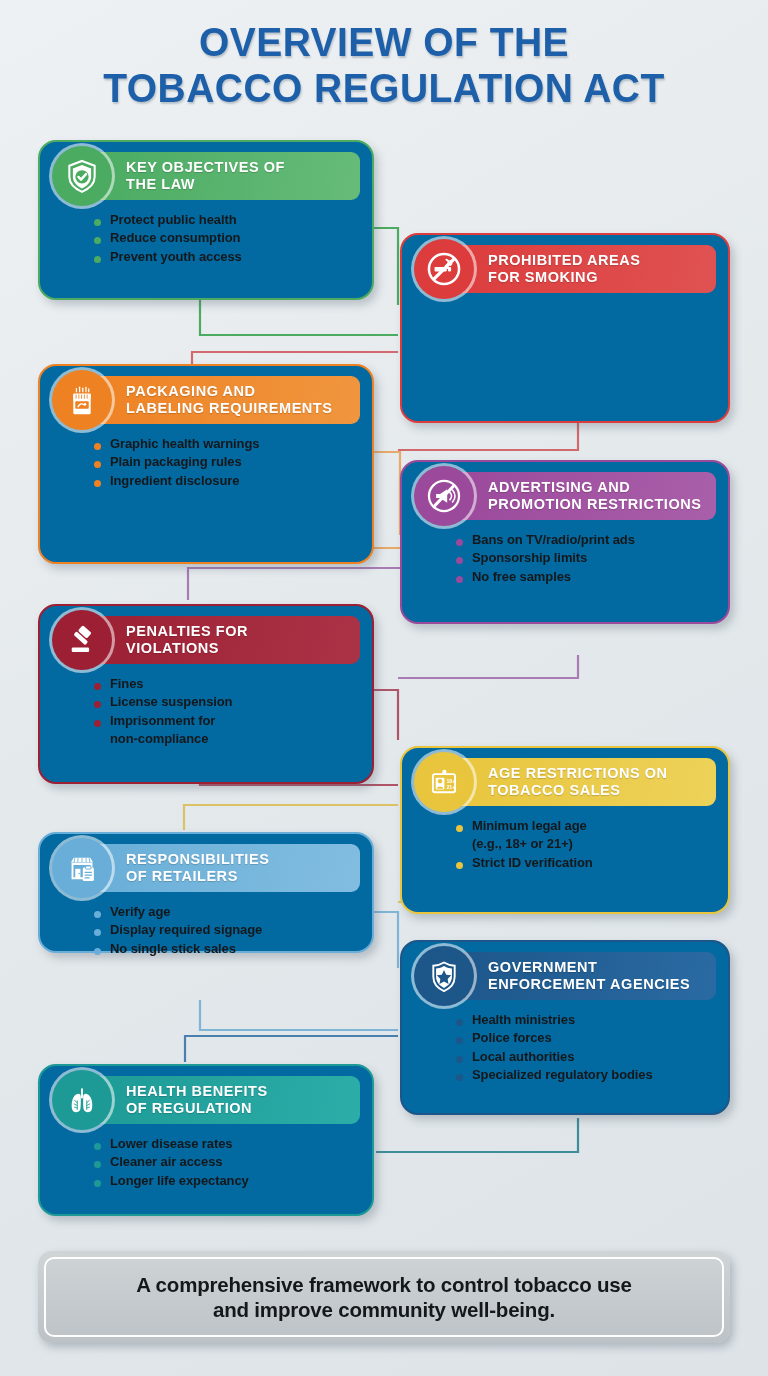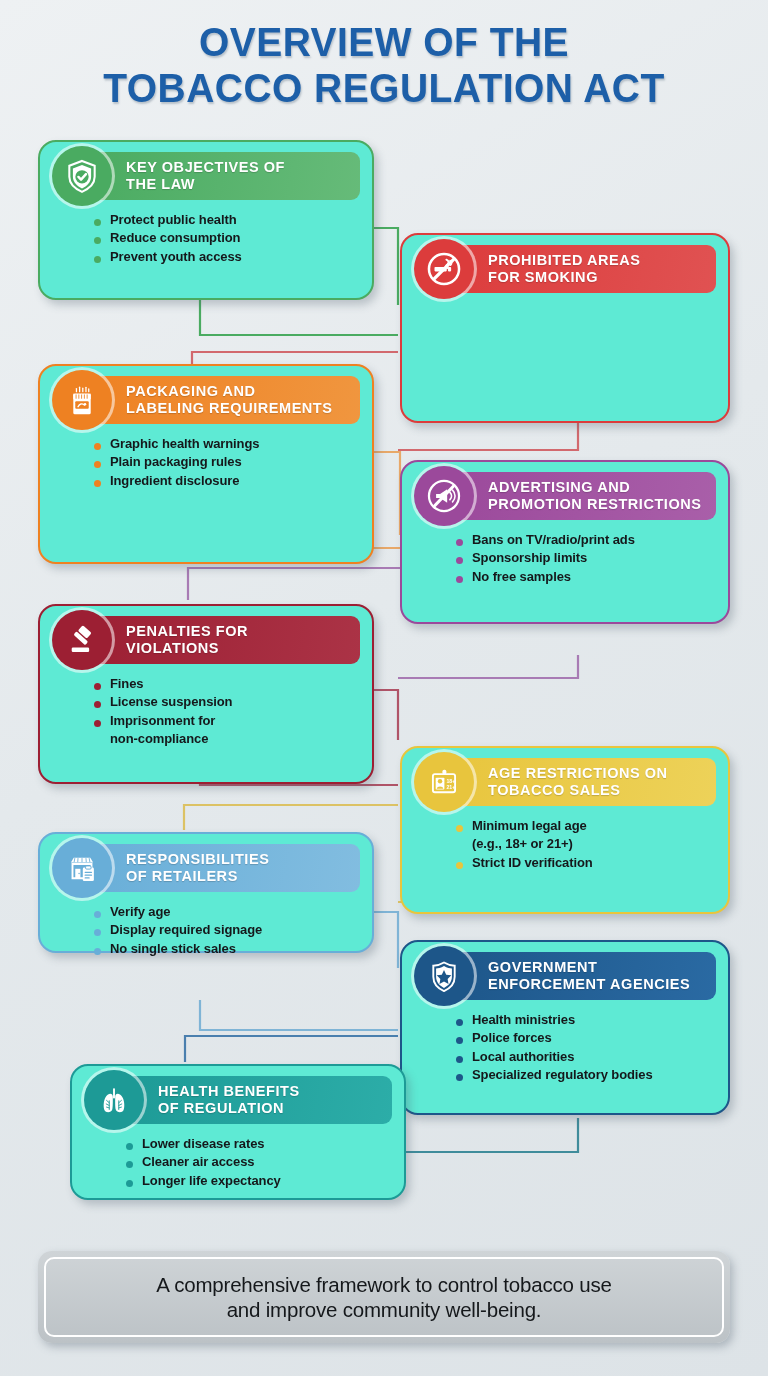--- a/index.html
+++ b/index.html
@@ -24,21 +24,21 @@
     transform: scaleX(.95);
   }
   #title .l2 { display:block; }
 
   
   #connectors { position:absolute; left:0; top:0; width:768px; height:1376px; }
 
   
   .card {
     position:absolute;
-    background:#5eead4;
+    background:#0369a1;
     border-radius:18px;
     border:2px solid var(--c);
     box-shadow: 4px 5px 9px rgba(80,95,110,.30);
     padding:10px 12px 12px 12px;
   }
   .card-head {
     position:relative;
     height:48px;
     margin-left:30px;
     border-radius:9px;
@@ -100,21 +100,21 @@
   }
   #footer .inner {
     width:100%; height:100%;
     border:2px solid #ffffff;
     border-radius:10px;
     display:flex; align-items:center; justify-content:center;
     text-align:center;
   }
   #footer .inner span {
     font-size:20.5px;
-    font-weight:400;
+    font-weight:700;
     color:#15181b;
     line-height:1.22;
     letter-spacing:-.2px;
   }
 </style>
 </head>
 <body>
 
 <div id="title">
   <span class="l1">OVERVIEW OF THE</span>
@@ -347,21 +347,21 @@
     </div>
   </div>
   <ul class="bullets">
     <li>Health ministries</li>
     <li>Police forces</li>
     <li>Local authorities</li>
     <li>Specialized regulatory bodies</li>
   </ul>
 </div>
 
-<div class="card" style="--c:#1d9a96; --c2:#2cada8; left:38px; top:1064px; width:336px; height:136px;margin-left:32px;">
+<div class="card" style="--c:#1d9a96; --c2:#2cada8; left:38px; top:1064px; width:336px; height:152px;">
   <div class="card-head">
     <div class="badge">
       <svg viewBox="0 0 48 48">
         <rect x="22.8" y="9" width="2.4" height="13" rx="1" fill="#fff"></rect>
         <path d="M22.5 20 C22.5 14 16 15 13 21 C10.5 26 10.5 33 12 37 C13.5 40.5 20.5 40.5 21.8 36 C22.6 33 22.5 26 22.5 20 Z" fill="#fff"></path>
         <path d="M25.5 20 C25.5 14 32 15 35 21 C37.5 26 37.5 33 36 37 C34.5 40.5 27.5 40.5 26.2 36 C25.4 33 25.5 26 25.5 20 Z" fill="#fff"></path>
         <g stroke="#1d9a96" stroke-width="1.1" stroke-linecap="round">
           <line x1="18" y1="25" x2="18" y2="36"></line>
           <line x1="18" y1="27.5" x2="14.6" y2="24.5"></line>
           <line x1="18" y1="31" x2="14.2" y2="29"></line>

